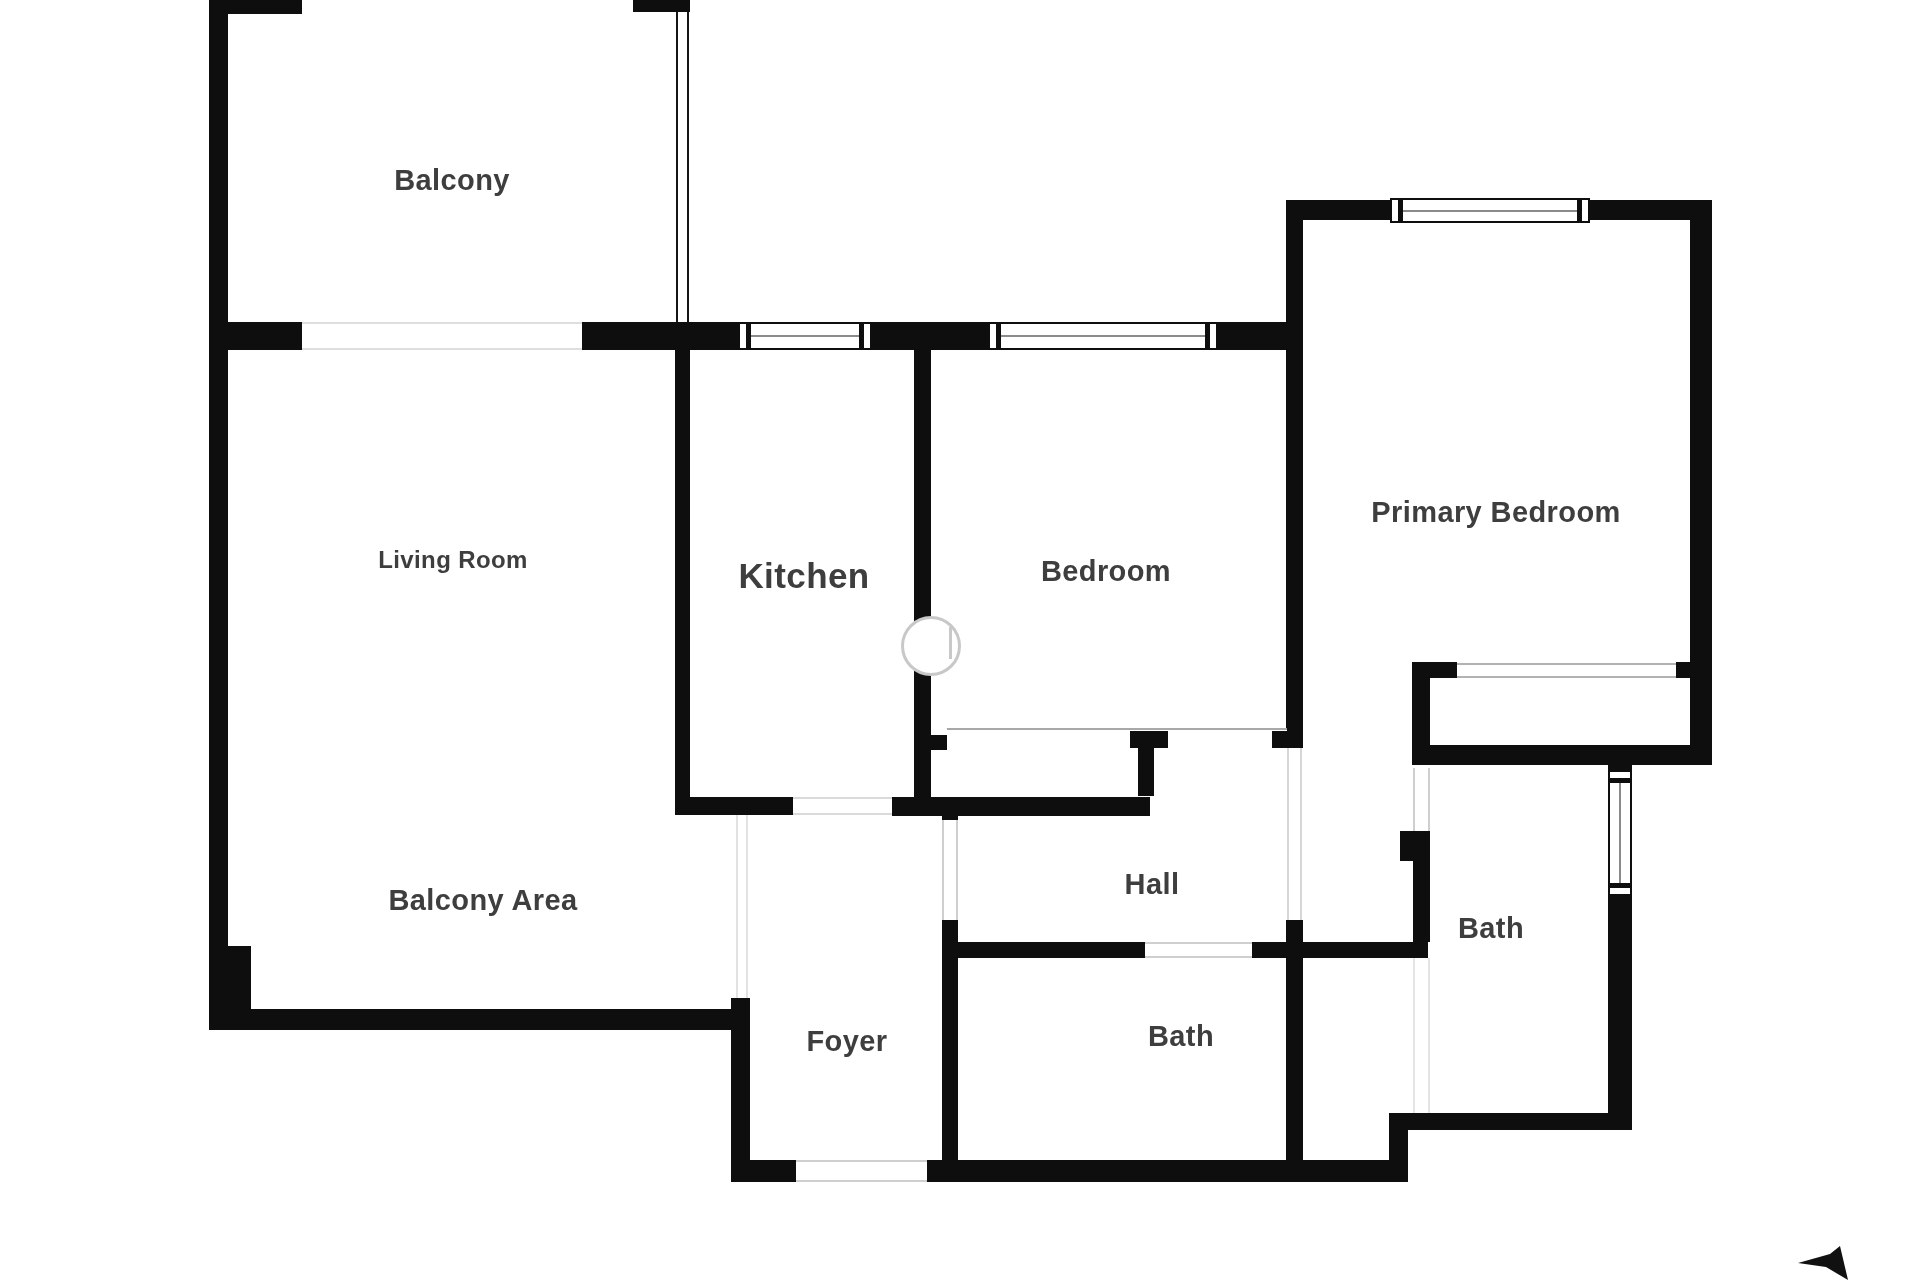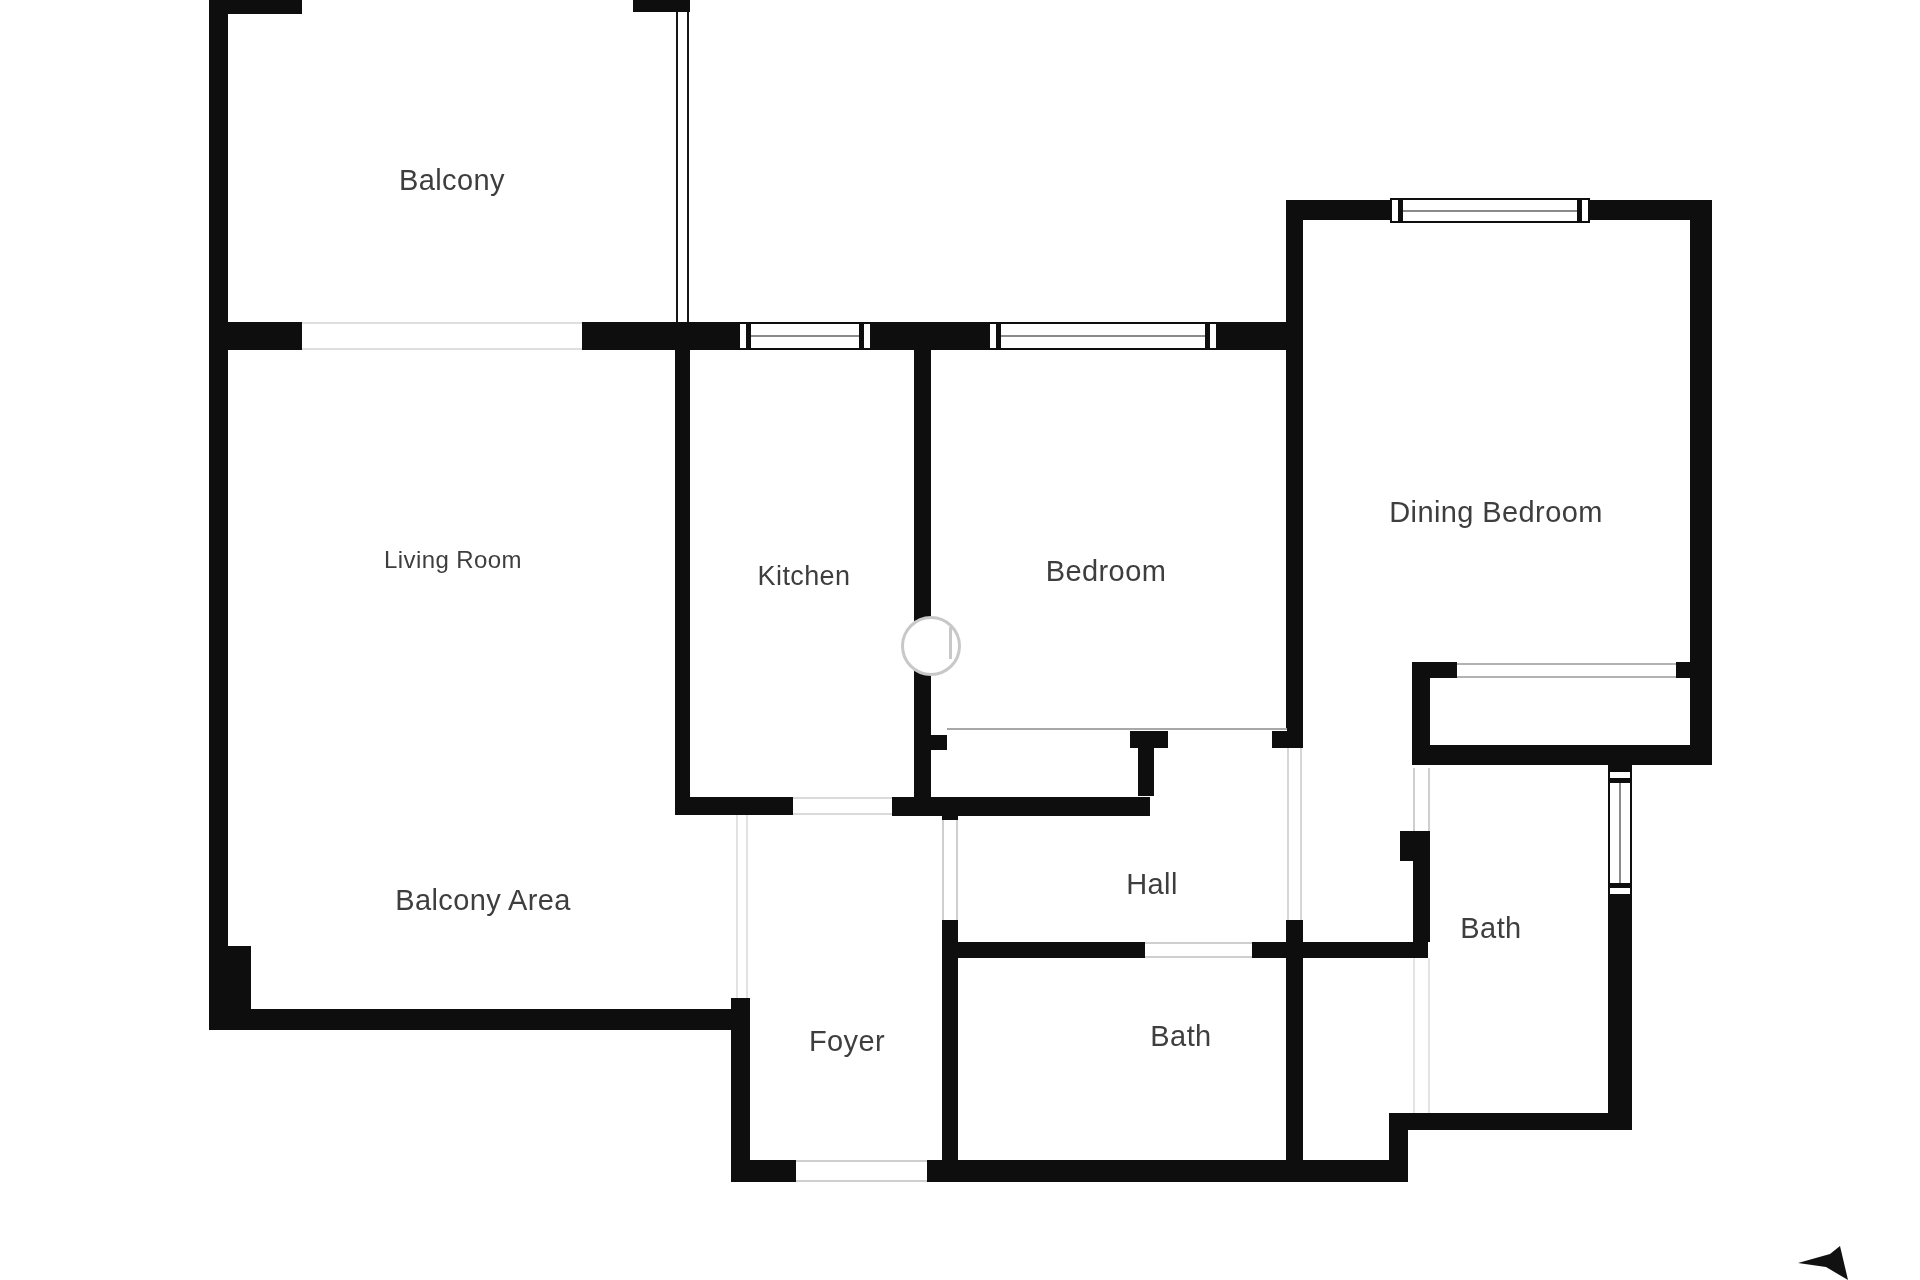--- a/index.html
+++ b/index.html
@@ -1,18 +1,18 @@
 <!DOCTYPE html>
 <html><head>
 <meta charset="utf-8">
 <style>
   html,body{margin:0;padding:0;background:#ffffff;}
   body{width:1920px;height:1280px;overflow:hidden;
        font-family:"Liberation Sans","DejaVu Sans",sans-serif;}
-  #floor-plan{position:relative;width:1920px;height:1280px;background:#ffffff;}
+  #floor-plan{position:relative;width:1920px;height:1280px;background:#ffffff;font-weight:bold;}
   .abs{position:absolute;box-sizing:border-box;}
   .wall{background:#0e0e0e;}
   .room-label{position:absolute;transform:translate(-50%,-50%);
               white-space:nowrap;color:#3e3e3e;letter-spacing:.4px;}
   .win{background:#ffffff;border:2px solid #0e0e0e;}
   .win .mid{position:absolute;background:#8a8a8a;}
   .win .cap{position:absolute;background:#0e0e0e;}
   .watermark{position:absolute;transform:translate(-50%,-50%);
              border-radius:50%;background:#ffffff;}
   .watermark .bar{position:absolute;background:inherit;}
@@ -90,23 +90,23 @@
       <div class="cap" style="top: 0px; bottom: 0px; width: 5px; left: 6px;"></div>
       <div class="cap" style="top: 0px; bottom: 0px; width: 5px; right: 6px;"></div>
     </div>
     <div class="abs win" style="left: 1608px; top: 770px; width: 24px; height: 126px;">
       <div class="mid" style="top: 9px; bottom: 9px; left: 50%; width: 2px; margin-left: -1px;"></div>
       <div class="cap" style="left: 0px; right: 0px; height: 5px; top: 6px;"></div>
       <div class="cap" style="left: 0px; right: 0px; height: 5px; bottom: 6px;"></div>
     </div>
     <span class="room-label" style="left: 452px; top: 180px; font-size: 29px; color: rgb(62, 62, 62);">Balcony</span>
     <span class="room-label" style="left: 453px; top: 560px; font-size: 24px; color: rgb(62, 62, 62);">Living Room</span>
-    <span class="room-label" style="left: 804px; top: 576px; font-size: 27px; color: rgb(62, 62, 62);">Kitchen</span>
+    <span class="room-label" style="left: 804px; top: 576px; font-size: 35px; color: rgb(62, 62, 62);">Kitchen</span>
     <span class="room-label" style="left: 1106px; top: 571px; font-size: 29px; color: rgb(62, 62, 62);">Bedroom</span>
-    <span class="room-label" style="left: 1496px; top: 512px; font-size: 29px; color: rgb(62, 62, 62);">Dining Bedroom</span>
+    <span class="room-label" style="left: 1496px; top: 512px; font-size: 29px; color: rgb(62, 62, 62);">Primary Bedroom</span>
     <span class="room-label" style="left: 483px; top: 900px; font-size: 29px; color: rgb(62, 62, 62);">Balcony Area</span>
     <span class="room-label" style="left: 1152px; top: 884px; font-size: 29px; color: rgb(62, 62, 62);">Hall</span>
     <span class="room-label" style="left: 847px; top: 1013px; font-size: 29px; color: rgb(62, 62, 62); margin-top: 28px;">Foyer</span>
     <span class="room-label" style="left: 1181px; top: 1036px; font-size: 29px; color: rgb(62, 62, 62);">Bath</span>
     <span class="room-label" style="left: 1491px; top: 928px; font-size: 29px; color: rgb(62, 62, 62);">Bath</span>
     <div class="watermark" style="left: 931px; top: 646px; width: 54px; height: 54px; border: 3px solid rgb(200, 200, 200);">
       <div class="bar" style="right: 6px; top: 8px; width: 3px; height: 32px; background: rgb(200, 200, 200);"></div>
     </div>
     <svg width="1920" height="1280">
       <polygon points="1798,1263 1830,1254 1840,1246 1848,1280 1826,1267" fill="#111111"></polygon>

